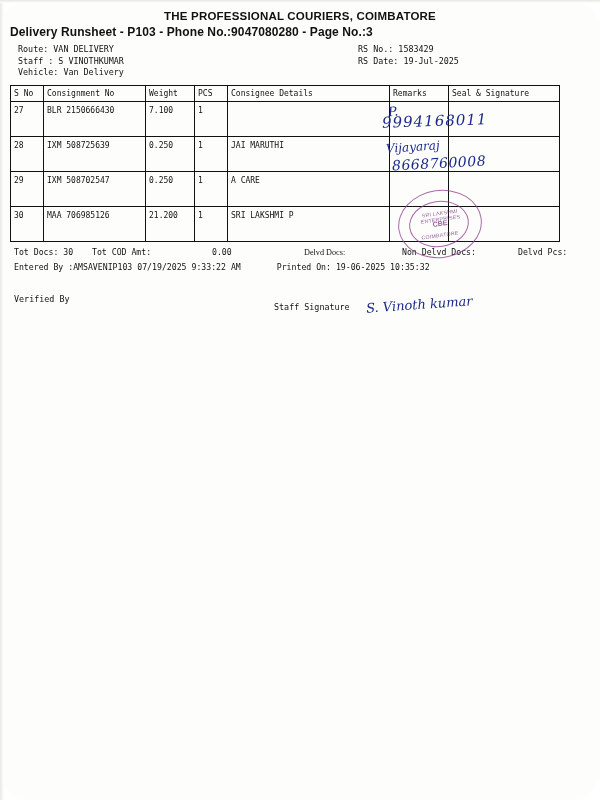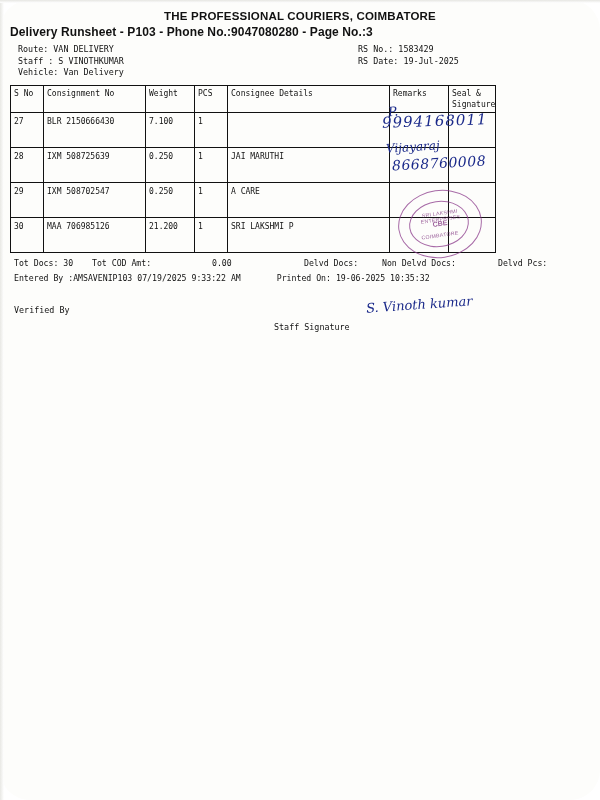--- a/index.html
+++ b/index.html
@@ -66,21 +66,21 @@
   .meta-right {
     position: absolute;
     left: 348px;
     top: 0;
     font-family: "DejaVu Sans Mono", "Liberation Mono", monospace;
     font-size: 8.4px;
     line-height: 11.6px;
   }
   table.runsheet {
     border-collapse: collapse;
-    width: 486px;
+    width: 550px;
     margin-top: 6px;
     table-layout: fixed;
     font-family: "DejaVu Sans Mono", "Liberation Mono", monospace;
     font-size: 8px;
   }
   table.runsheet th, table.runsheet td {
     border: 1px solid #111;
     padding: 3px 3px;
     vertical-align: top;
     text-align: left;
@@ -106,39 +106,39 @@
     margin-top: 4px;
     font-family: "DejaVu Sans Mono", "Liberation Mono", monospace;
     font-size: 8.2px;
     line-height: 13px;
     padding-left: 4px;
   }
   .totals .line1 span { display: inline-block; }
   .t-docs { width: 78px; }
   .t-cod  { width: 120px; }
   .t-amt  { width: 92px; }
-  .t-delvd { width: 78px; }
+  .t-delvd { width: 98px; font-family: Liberation Serif, serif; }
   .t-nond { width: 116px; }
   .entered {
     margin-top: 2px;
   }
   .entered .printed {
     margin-left: 36px;
   }
   .signs {
     position: relative;
     margin-top: 20px;
     font-family: "DejaVu Sans Mono", "Liberation Mono", monospace;
     font-size: 8.4px;
     padding-left: 4px;
   }
   .signs .staff-sign {
     position: absolute;
     left: 264px;
-    top: 17px;
+    top: 8px;
   }
 
   
   .hand {
     position: absolute;
     font-family: "DejaVu Serif", serif;
     color: #1a237e;
     font-style: italic;
   }
   .hand-blue { color: #1b2a8a; }

